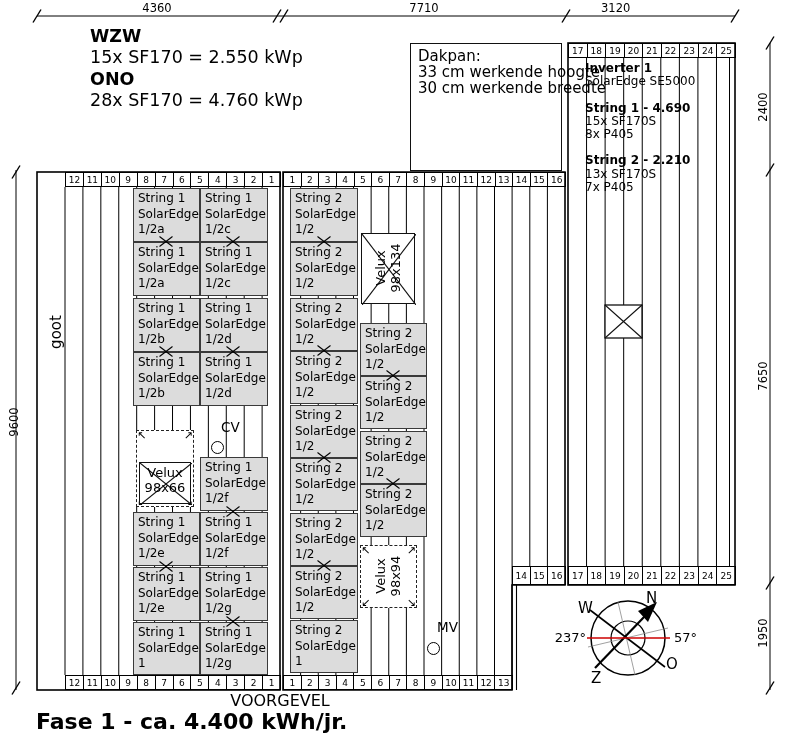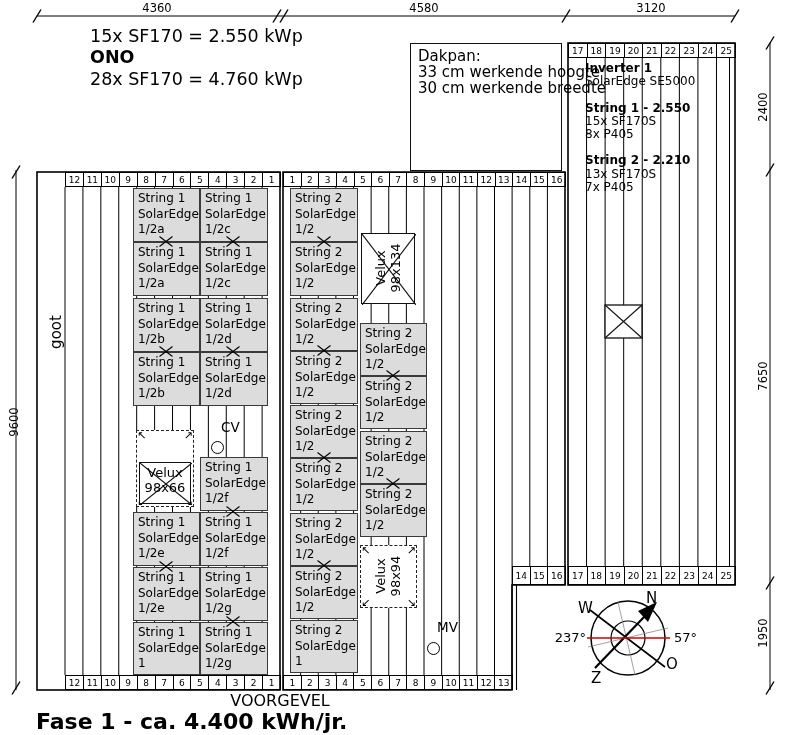--- a/index.html
+++ b/index.html
@@ -93,45 +93,46 @@
       <circle cx="628" cy="638" r="17" fill="none" stroke="#000" stroke-width="1.2"></circle>
       <line x1="618" y1="602" x2="635" y2="675" stroke="#888" stroke-width="0.8"></line>
       <line x1="588" y1="647" x2="668" y2="628" stroke="#888" stroke-width="0.8"></line>
       <line x1="590" y1="610" x2="665" y2="667" stroke="#000" stroke-width="1.6"></line>
       <line x1="595" y1="668" x2="645" y2="616" stroke="#000" stroke-width="2.2"></line>
       <line x1="587" y1="638" x2="670" y2="638" stroke="#cc0000" stroke-width="1.6"></line>
       <polygon points="657,602 638,611 648,622" fill="#000"></polygon>
     </svg>
 
   <div class="abs" style="left:90px;top:26px;">
+    <div class="summary-line b">WZW</div>
     <div class="summary-line">15x SF170 = 2.550 kWp</div>
     <div class="summary-line b">ONO</div>
     <div class="summary-line">28x SF170 = 4.760 kWp</div>
   </div>
 
   <div class="dim" style="left:107px;top:1px;width:100px;text-align:center;">4360</div>
-  <div class="dim" style="left:374px;top:1px;width:100px;text-align:center;">4580</div>
-  <div class="dim" style="left:601px;top:1px;width:100px;text-align:center;">3120</div>
+  <div class="dim" style="left:374px;top:1px;width:100px;text-align:center;">7710</div>
+  <div class="dim" style="left:601px;top:1px;width:100px;text-align:left;">3120</div>
 
   <div class="dimv" style="left:-16px;top:415px;">9600</div>
   <div class="dimv" style="left:733px;top:100px;">2400</div>
   <div class="dimv" style="left:733px;top:369px;">7650</div>
   <div class="dimv" style="left:733px;top:626px;">1950</div>
 
   <div class="abs" style="left:410px;top:43px;width:152px;height:128px;border:1.5px solid #111;box-sizing:border-box;background:#fff;padding:4px 0 0 7px;">
     <div class="dak-line">Dakpan:</div>
     <div class="dak-line">33 cm werkende hoogte</div>
     <div class="dak-line">30 cm werkende breedte</div>
   </div>
 
   <div class="abs" style="left:585px;top:62px;">
     <div class="inv-line b">Inverter 1</div>
     <div class="inv-line">SolarEdge SE5000</div>
     <div class="inv-line"></div>
-    <div class="inv-line b">String 1 - 2.550</div>
+    <div class="inv-line b">String 1 - 4.690</div>
     <div class="inv-line">15x SF170S</div>
     <div class="inv-line">8x P405</div>
     <div class="inv-line"></div>
     <div class="inv-line b">String 2 - 2.210</div>
     <div class="inv-line">13x SF170S</div>
     <div class="inv-line">7x P405</div>
   </div>
 
   <div class="t rot" style="left:26px;top:323px;width:60px;text-align:center;font-size:15px;">goot</div>
 

